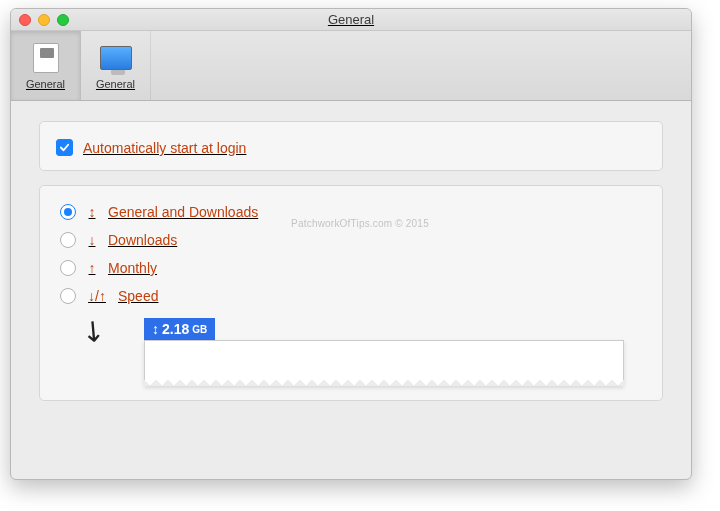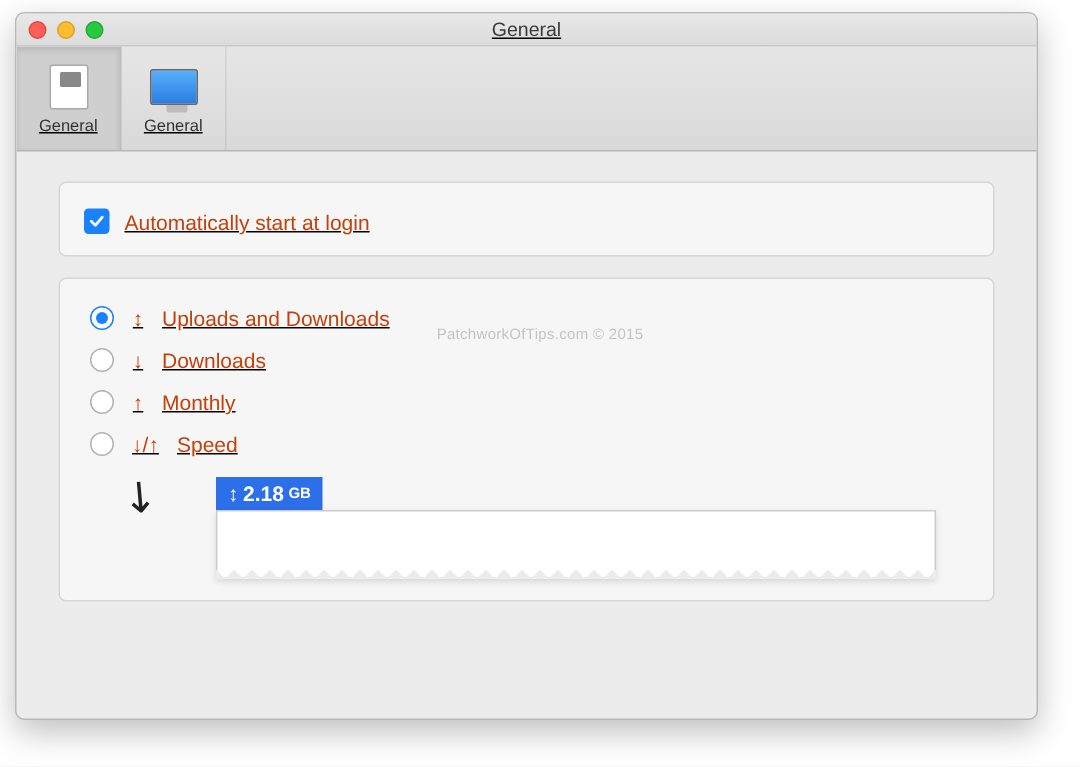--- a/index.html
+++ b/index.html
@@ -201,21 +201,21 @@
         </div>
         <span>Automatically start at login</span>
       </div>
     </div>
 
     <div class="panel">
       <div class="radios">
         <div class="row">
           <div class="radio sel"></div>
           <span class="arrowglyph">↕</span>
-          <span>Uploads and Downloads</span>
+          <span>General and Downloads</span>
         </div>
         <div class="row">
           <div class="radio"></div>
           <span class="arrowglyph">↓</span>
           <span>Downloads</span>
         </div>
         <div class="row">
           <div class="radio"></div>
           <span class="arrowglyph">↑</span>
           <span>Monthly</span>

